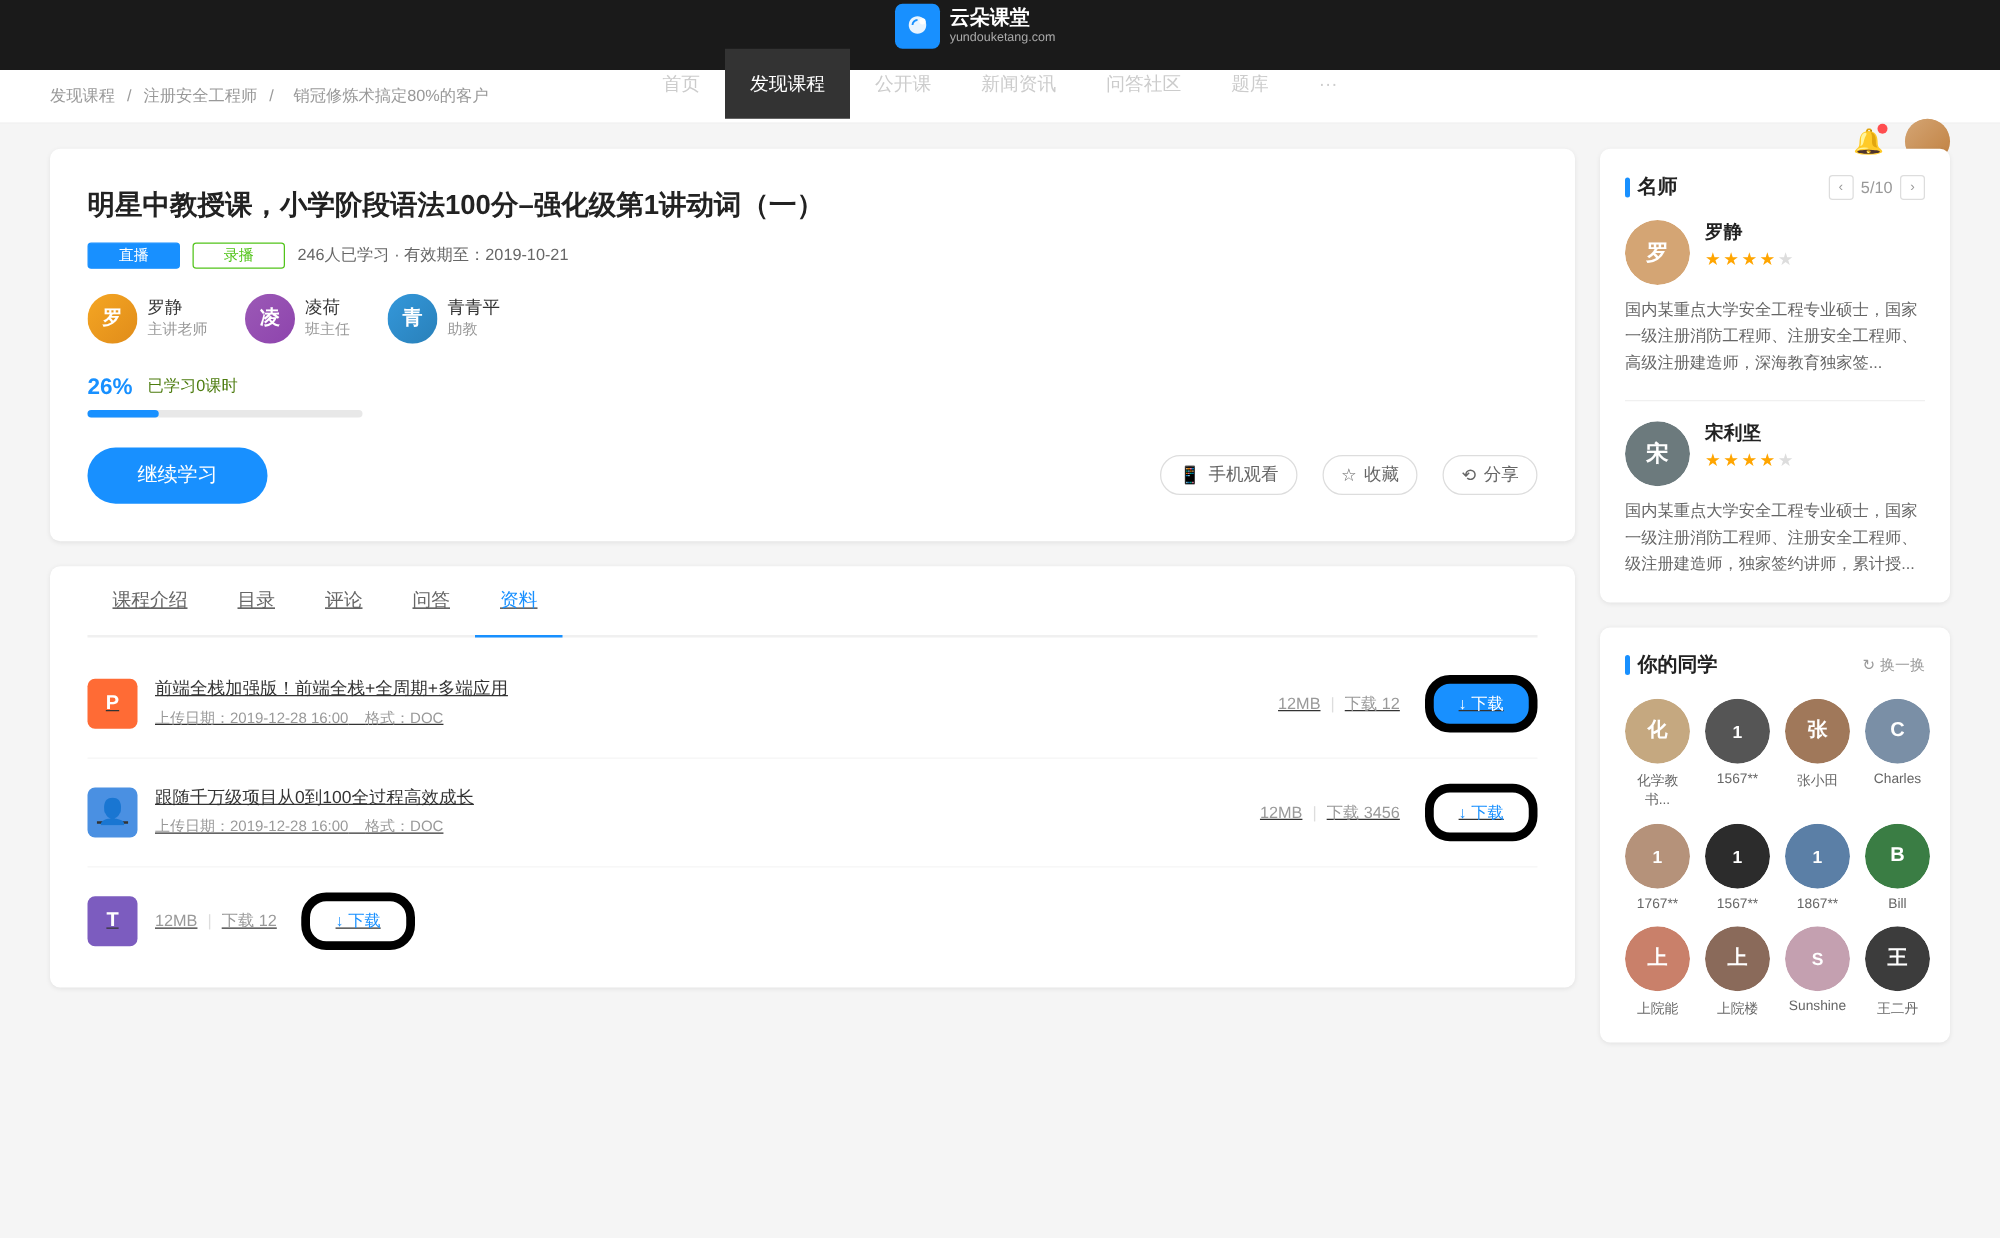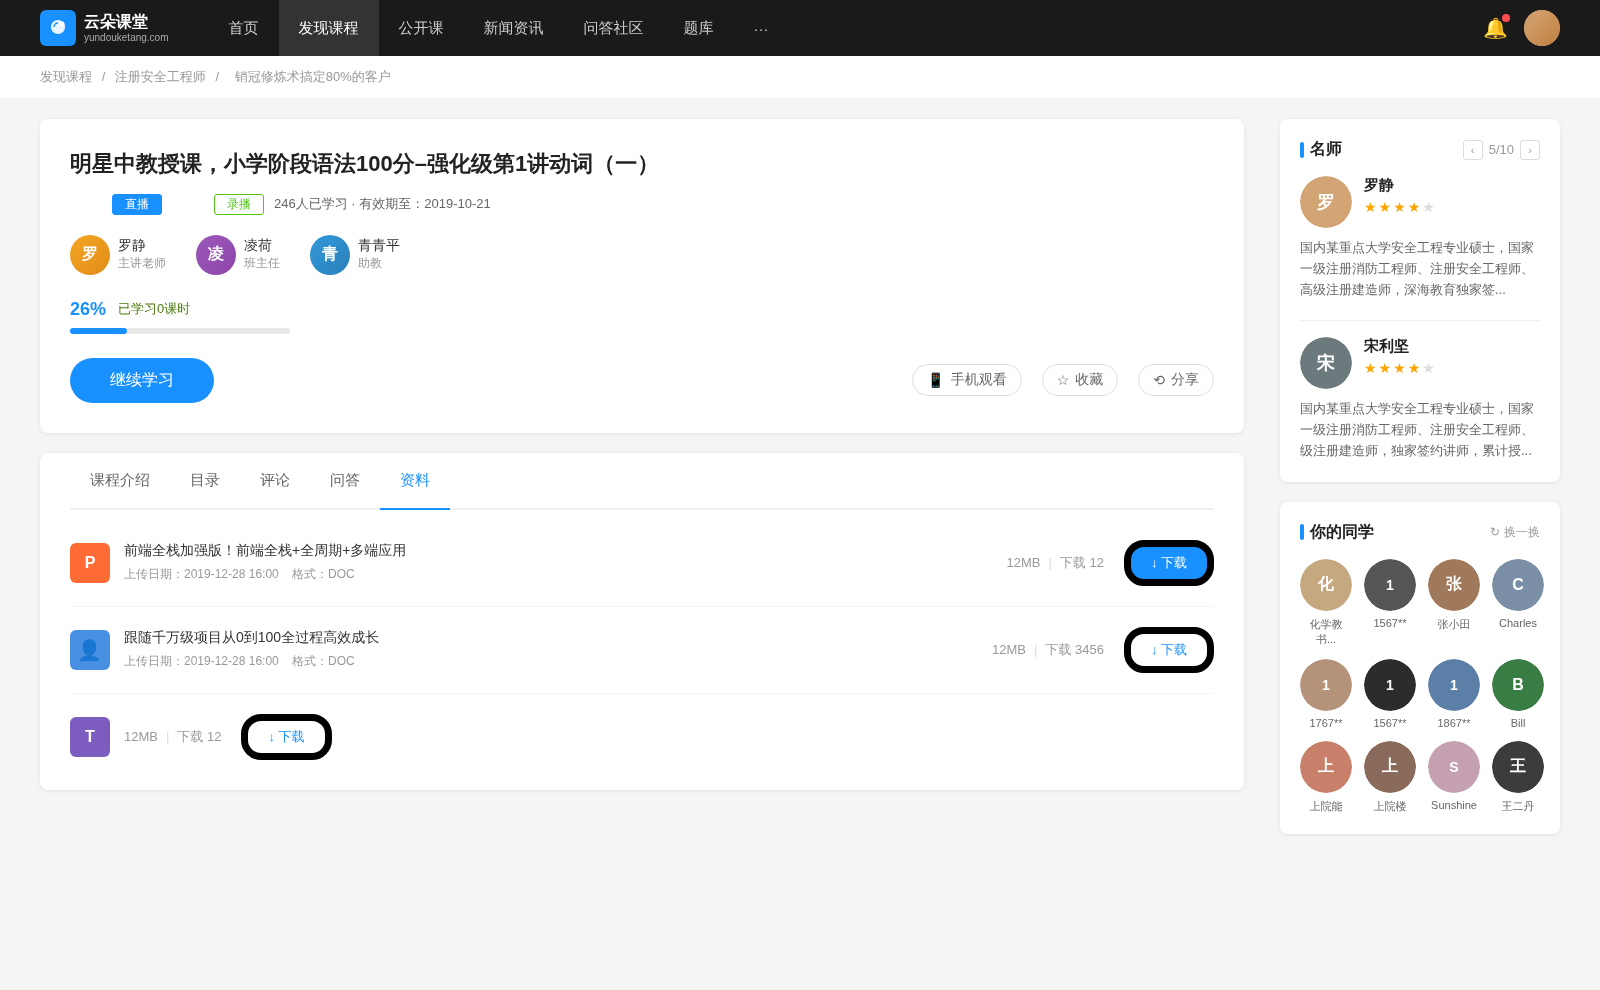--- a/index.html
+++ b/index.html
@@ -1,47 +1,47 @@
 <!DOCTYPE html>
 <html><head>
   <meta charset="utf-8">
   <style>
     * { box-sizing: border-box; margin: 0; padding: 0; }
     body { font-family: -apple-system, BlinkMacSystemFont, 'PingFang SC', 'Microsoft YaHei', sans-serif; background: #f5f5f5; color: #333; font-size: 14px; }
 
     
-    .navbar { background: #1a1a1a; height: 56px; display: flex; align-items: center; padding: 3px 40px; }
+    .navbar { background: #1a1a1a; height: 56px; display: flex; align-items: center; padding: 3px 40px; flex-direction: column; }
     .navbar-logo { display: flex; align-items: center; margin-right: 40px; }
     .logo-icon { width: 36px; height: 36px; background: #1890ff; border-radius: 6px; display: flex; align-items: center; justify-content: center; color: white; font-size: 18px; font-weight: bold; margin-right: 8px; }
     .logo-text { color: white; font-size: 13px; line-height: 1.2; }
     .logo-text div:first-child { font-size: 16px; font-weight: 600; }
     .nav-items { display: flex; align-items: center; gap: 0; flex: 1; }
     .nav-item { color: #ccc; padding: 0 20px; height: 56px; display: flex; align-items: center; cursor: pointer; font-size: 15px; }
     .nav-item.active { background: #333; color: white; }
     .nav-right { display: flex; align-items: center; gap: 16px; margin-left: auto; }
     .nav-bell { color: #ccc; font-size: 20px; cursor: pointer; position: relative; }
     .nav-bell-dot { position: absolute; top: -2px; right: -2px; width: 8px; height: 8px; background: #ff4d4f; border-radius: 50%; }
     .nav-avatar { width: 36px; height: 36px; border-radius: 50%; background: #d4a574; overflow: hidden; display: flex; align-items: center; justify-content: center; cursor: pointer; }
 
     
     .breadcrumb { background: white; padding: 12px 40px; font-size: 13px; color: #999; border-bottom: 1px solid #eee; }
     .breadcrumb a { color: #999; text-decoration: none; }
     .breadcrumb span { margin: 0 6px; }
 
     
-    .main-layout { display: flex; gap: 36px; padding: 20px 40px; max-width: 1600px; }
+    .main-layout { display: flex; gap: 20px; padding: 20px 40px; max-width: 1600px; }
 
     
     .content-left { flex: 1; }
 
     
     .course-card { background: white; border-radius: 8px; padding: 30px; margin-bottom: 20px; box-shadow: 0 1px 4px rgba(0,0,0,0.08); }
     .course-title { font-size: 22px; font-weight: 600; color: #222; margin-bottom: 14px; line-height: 1.4; }
     .course-meta { display: flex; align-items: center; gap: 10px; margin-bottom: 20px; color: #666; font-size: 13px; }
-    .tag { border: 1px solid #1890ff; color: #1890ff; border-radius: 3px; padding: 1px 12px; font-size: 12px; margin-left: 42px; }
+    .tag { border: 1px solid #1890ff; color: #1890ff; border-radius: 3px; padding: 1px 24px; font-size: 12px; }
     .tag.live { background: #1890ff; color: white; }
     .tag.record { border-color: #52c41a; color: #52c41a; }
     .instructors { display: flex; gap: 30px; margin-bottom: 24px; }
     .instructor { display: flex; align-items: center; gap: 8px; }
     .instructor-avatar { width: 40px; height: 40px; border-radius: 50%; overflow: hidden; }
     .avatar-placeholder { width: 100%; height: 100%; display: flex; align-items: center; justify-content: center; font-size: 16px; font-weight: bold; color: white; }
     .av1 { background: linear-gradient(135deg, #f5a623, #e08c1a); }
     .av2 { background: linear-gradient(135deg, #9b59b6, #8e44ad); }
     .av3 { background: linear-gradient(135deg, #3498db, #2980b9); }
     .instructor-info { }
@@ -56,21 +56,21 @@
     .progress-bar-bg { height: 6px; background: #e8e8e8; border-radius: 3px; width: 220px; }
     .progress-bar-fill { height: 100%; background: #1890ff; border-radius: 3px; }
 
     
     .action-row { display: flex; align-items: center; justify-content: space-between; }
     .btn-continue { background: #1890ff; color: white; border: none; border-radius: 24px; padding: 12px 40px; font-size: 16px; cursor: pointer; font-weight: 500; }
     .action-right { display: flex; gap: 20px; }
     .action-btn { display: flex; align-items: center; gap: 6px; color: #666; cursor: pointer; font-size: 14px; border: 1px solid #ddd; border-radius: 20px; padding: 6px 14px; }
 
     
-    .tabs-card { background: white; border-radius: 8px; padding: 0 30px; box-shadow: 0 1px 4px rgba(0,0,0,0.08); }
+    .tabs-card { background: white; border-radius: 8px; padding: 0 30px; box-shadow: 0 1px 4px rgba(0,0,0,0.08); text-decoration: underline; }
     .tabs-header { display: flex; border-bottom: 2px solid #f0f0f0; }
     .tab { padding: 18px 20px; color: #666; cursor: pointer; font-size: 15px; position: relative; }
     .tab.active { color: #1890ff; }
     .tab.active::after { content: ''; position: absolute; bottom: -2px; left: 0; right: 0; height: 2px; background: #1890ff; }
 
     
     .resource-list { padding: 10px 0; }
     .resource-item { display: flex; align-items: center; padding: 20px 0; border-bottom: 1px solid #f5f5f5; }
     .resource-item:last-child { border-bottom: none; }
     .resource-icon { width: 40px; height: 40px; border-radius: 6px; display: flex; align-items: center; justify-content: center; color: white; font-weight: bold; font-size: 16px; margin-right: 14px; flex-shrink: 0; }

